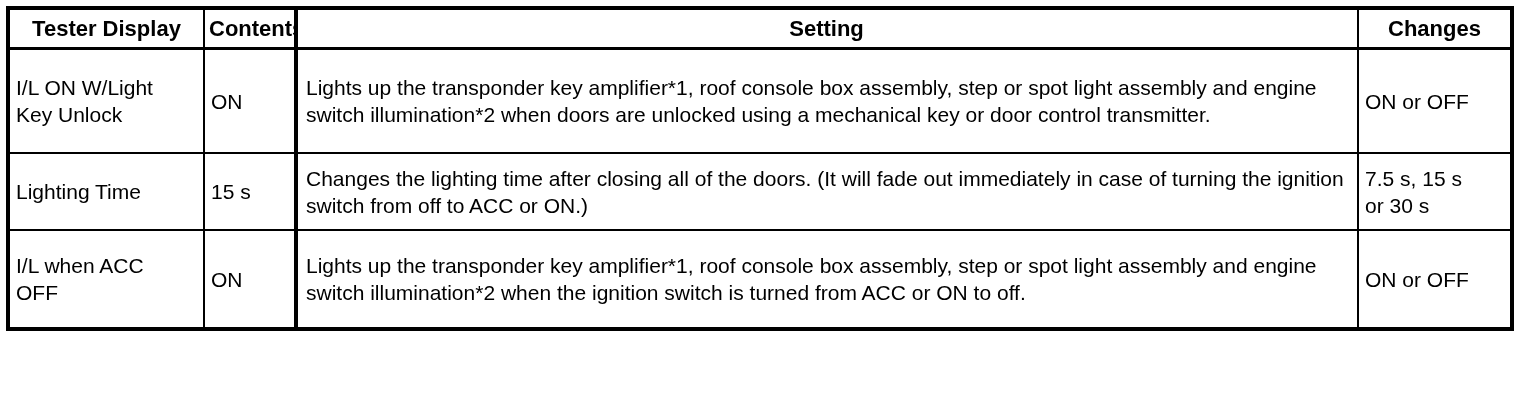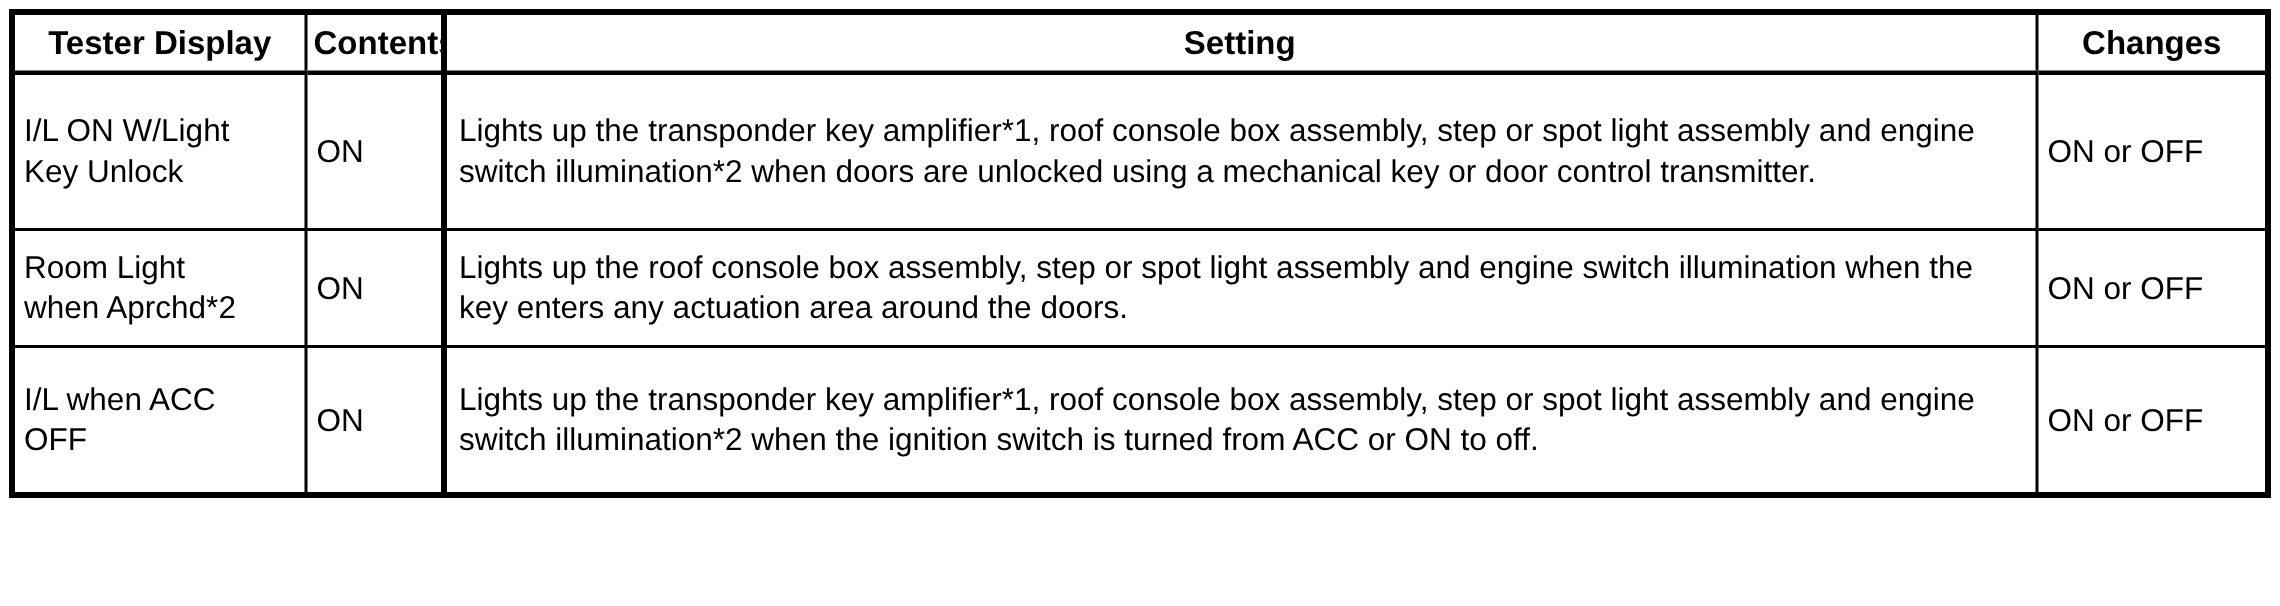--- a/index.html
+++ b/index.html
@@ -73,26 +73,26 @@
     </tr>
   </thead>
   <tbody>
     <tr class="r1">
       <td class="c1">I/L ON W/Light
 Key Unlock</td>
       <td class="c2">ON</td>
       <td class="c3">Lights up the transponder key amplifier*1, roof console box assembly, step or spot light assembly and engine switch illumination*2 when doors are unlocked using a mechanical key or door control transmitter.</td>
       <td class="c4">ON or OFF</td>
     </tr>
-    <tr class="r3">
-      <td class="c1">Room Light
-when Aprchd*2</td>
-      <td class="c2">ON</td>
-      <td class="c3">Lights up the roof console box assembly, step or spot light assembly and engine switch illumination when the key enters any actuation area around the doors.</td>
-      <td class="c4">ON or OFF</td>
+    <tr class="r2">
+      <td class="c1">Lighting Time</td>
+      <td class="c2">15 s</td>
+      <td class="c3">Changes the lighting time after closing all of the doors. (It will fade out immediately in case of turning the ignition switch from off to ACC or ON.)</td>
+      <td class="c4">7.5 s, 15 s
+or 30 s</td>
     </tr>
     <tr class="r4">
       <td class="c1">I/L when ACC
 OFF</td>
       <td class="c2">ON</td>
       <td class="c3">Lights up the transponder key amplifier*1, roof console box assembly, step or spot light assembly and engine switch illumination*2 when the ignition switch is turned from ACC or ON to off.</td>
       <td class="c4">ON or OFF</td>
     </tr>
   </tbody>
 </table>

